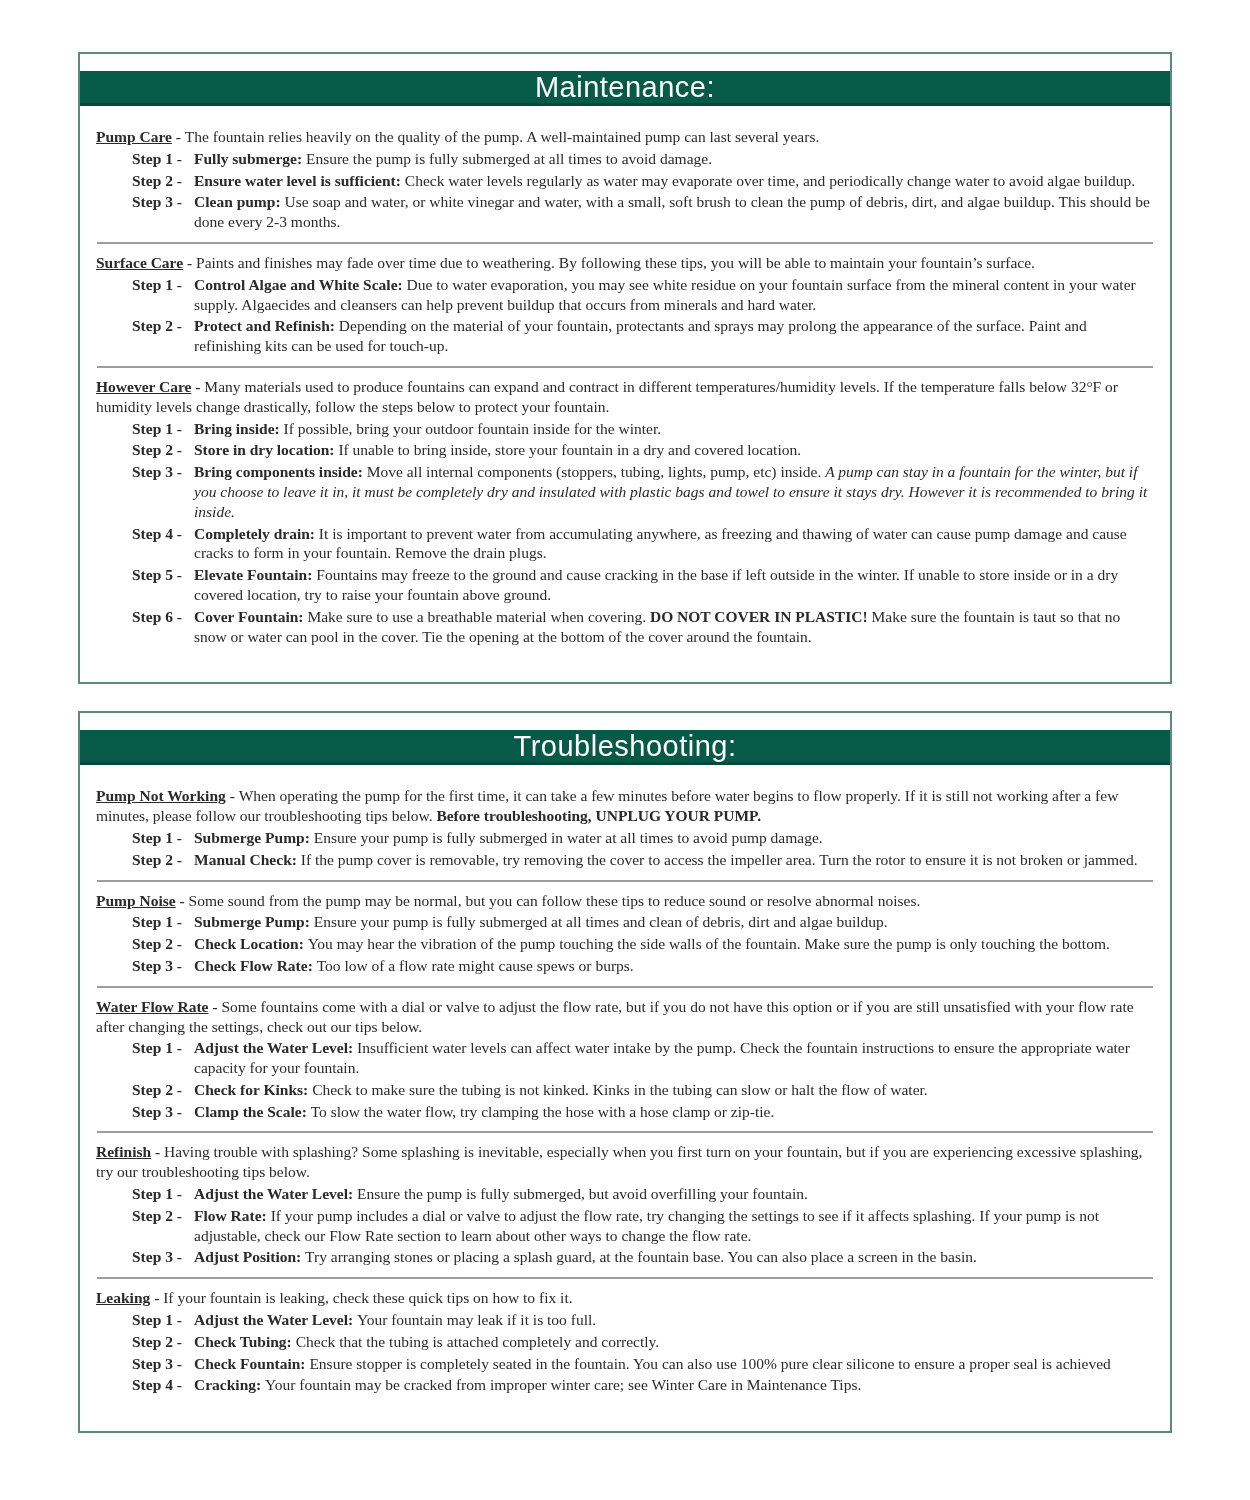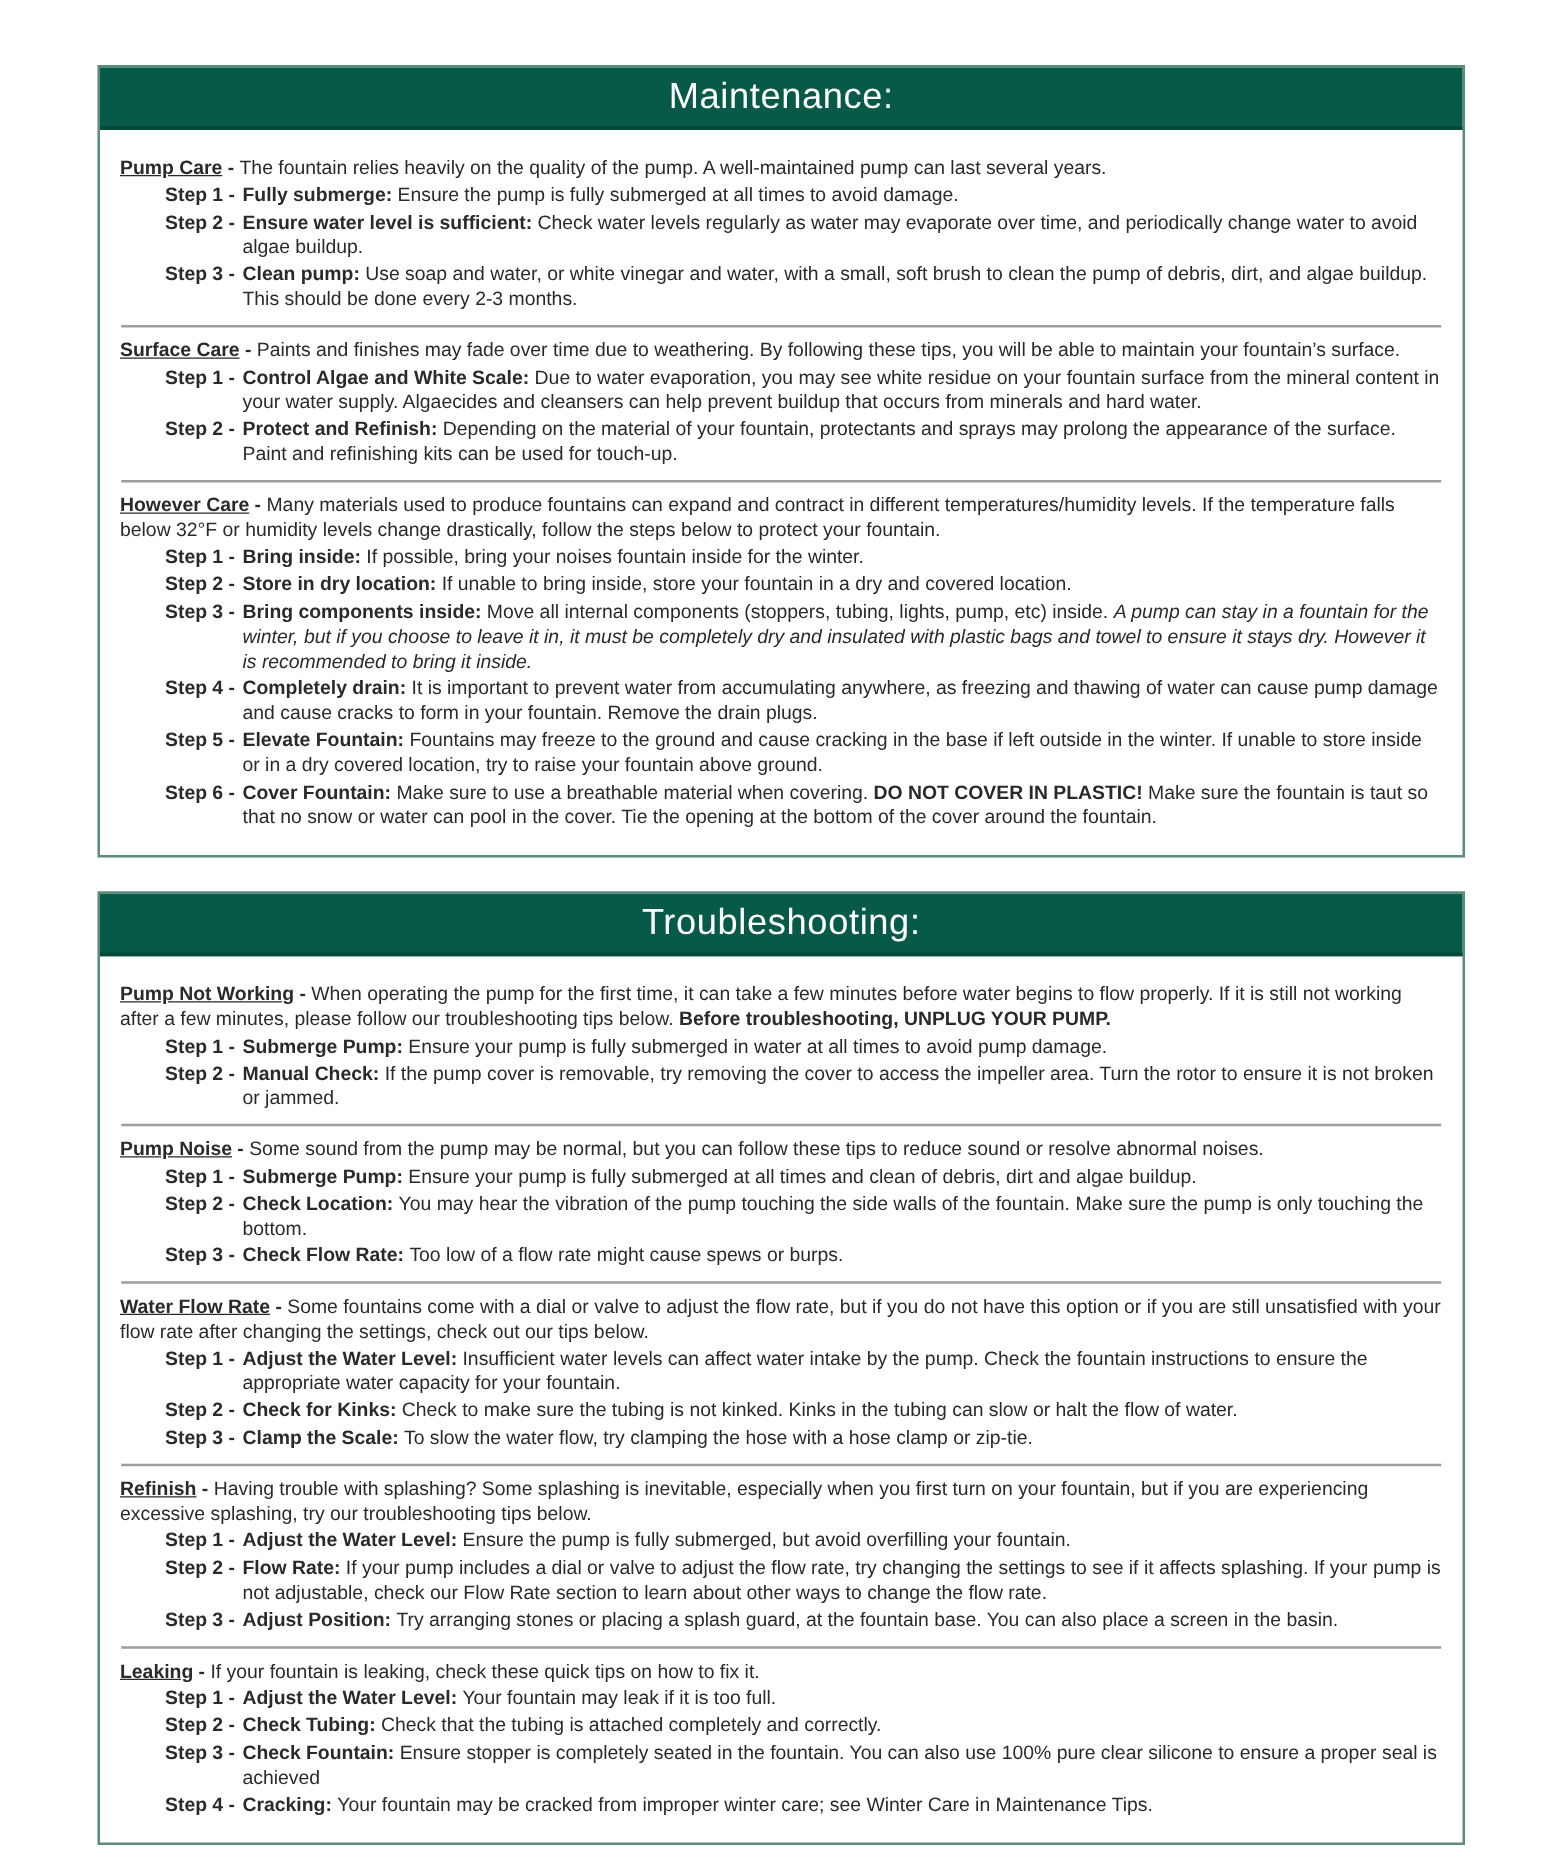--- a/index.html
+++ b/index.html
@@ -14,39 +14,41 @@
     padding-top:52px;
   }
   .box{
     margin:0 78px;
     border:2px solid #5d8a7a;
     background:#ffffff;
     box-sizing:border-box;
   }
   .box + .box{margin-top:27px;}
   .box-header{
-    height:50px;
+    height:35px;
     background:#075a48;
     border-bottom:3px solid #05493a;
     display:flex;
-    align-items:center;
+    align-items:flex-start;
     justify-content:center;
     box-sizing:border-box;
+    margin-top:17px;
   }
   .box-header h1{
     margin:0;
     color:#ffffff;
     font-size:29px;
     font-weight:400;
     letter-spacing:0.5px;
   }
   .box-content{
-    padding:21px 16px 20px 16px;
+    padding:21px 16px 36px 16px;
     font-size:15.5px;
     line-height:19.8px;
+    font-family:Liberation Serif, serif;
   }
   .intro{margin:0 0 2px 0;}
   .topic-heading{font-weight:bold;text-decoration:underline;}
   .b{font-weight:bold;}
   .i{font-style:italic;text-align:center;}
   .step{
     display:flex;
     margin:2px 0 0 36px;
   }
   .step-label{
@@ -97,21 +99,21 @@
           <div class="step">
             <span class="step-label">Step 2 -</span>
             <div class="step-body"><span class="step-title">Protect and Refinish: </span><span>Depending on the material of your fountain, protectants and sprays may prolong the appearance of the surface. Paint and refinishing kits can be used for touch-up.</span></div>
           </div>
         </div>
         <div class="divider"></div>
         <div class="topic">
           <p class="intro"><span class="topic-heading">However Care</span><span class="b"> - </span><span>Many materials used to produce fountains can expand and contract in different temperatures/humidity levels. If the temperature falls below 32°F or humidity levels change drastically, follow the steps below to protect your fountain.</span></p>
           <div class="step">
             <span class="step-label">Step 1 -</span>
-            <div class="step-body"><span class="step-title">Bring inside: </span><span>If possible, bring your noises fountain inside for the winter.</span></div>
+            <div class="step-body"><span class="step-title">Bring inside: </span><span>If possible, bring your outdoor fountain inside for the winter.</span></div>
           </div>
           <div class="step">
             <span class="step-label">Step 2 -</span>
             <div class="step-body"><span class="step-title">Store in dry location: </span><span>If unable to bring inside, store your fountain in a dry and covered location.</span></div>
           </div>
           <div class="step">
             <span class="step-label">Step 3 -</span>
             <div class="step-body"><span class="step-title">Bring components inside: </span><span>Move all internal components (stoppers, tubing, lights, pump, etc) inside. </span><span class="i">A pump can stay in a fountain for the winter, but if you choose to leave it in, it must be completely dry and insulated with plastic bags and towel to ensure it stays dry. However it is recommended to bring it inside.</span></div>
           </div>
           <div class="step">

